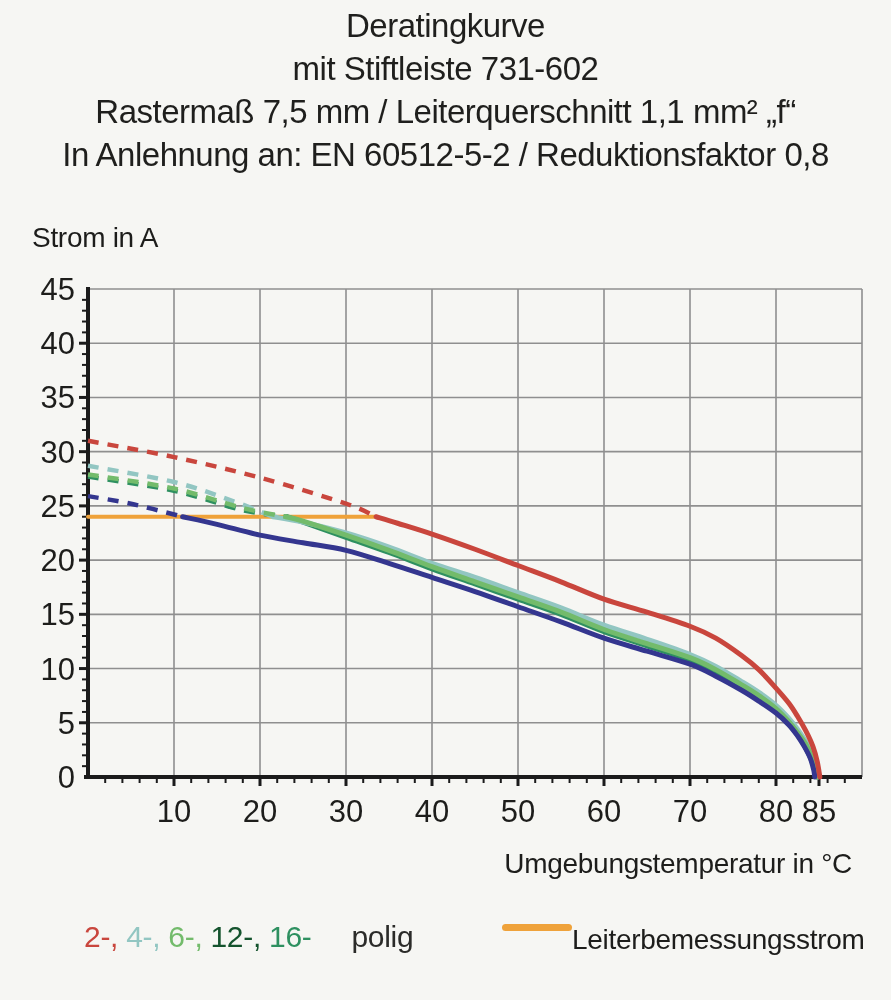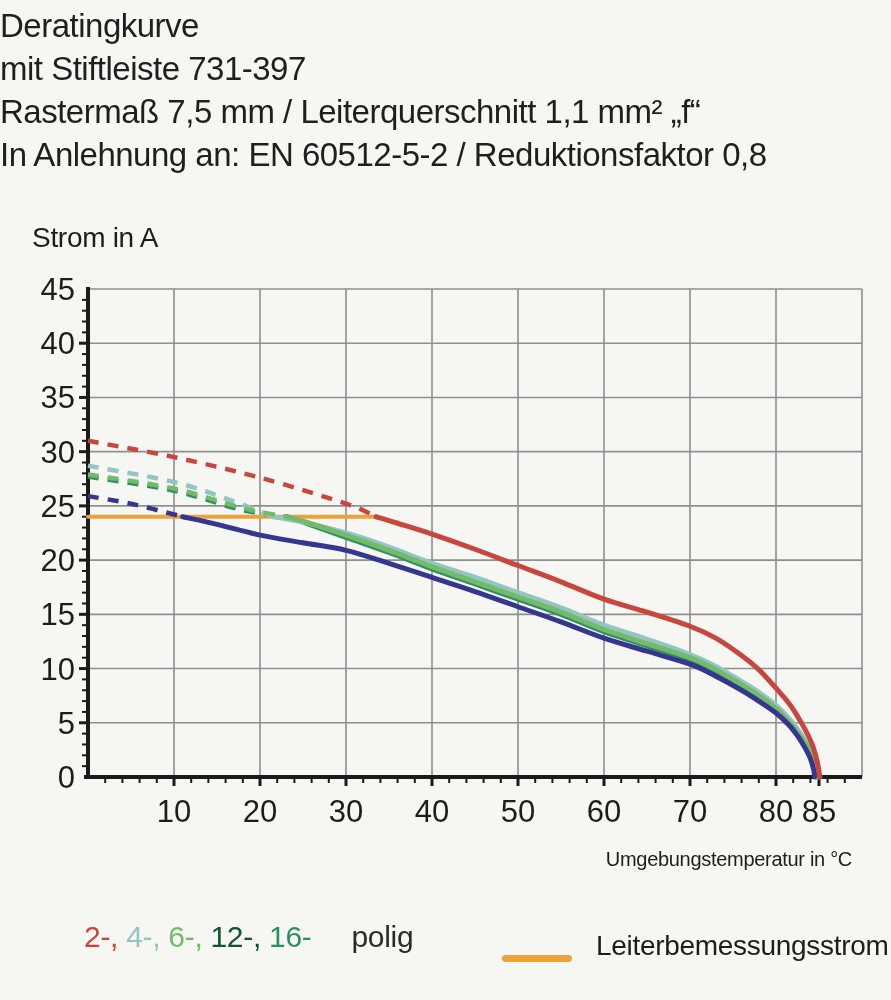--- a/index.html
+++ b/index.html
@@ -1,37 +1,37 @@
 <!DOCTYPE html>
 <html><head>
 <meta charset="utf-8">
 <style>
   html,body{margin:0;padding:0;background:#f6f6f3;}
   .page{position:relative;width:891px;height:1000px;background:#f6f6f3;overflow:hidden;
         font-family:"Liberation Sans",sans-serif;color:#1d1d1b;}
-  .titles{position:absolute;left:0;top:4px;width:891px;
+  .titles{position:absolute;left:0;top:4px;width:891px;text-align:center;
           font-size:33px;line-height:43px;letter-spacing:-0.5px;color:#1f1f1d;}
   .ylabel{position:absolute;left:32px;top:222px;font-size:28px;letter-spacing:-0.3px;}
   .xlabel{position:absolute;left:0;top:848px;width:852px;text-align:right;
-          font-size:20px;letter-spacing:-0.3px;}
+          font-size:28px;letter-spacing:-0.3px;}
   .legend-poles{position:absolute;left:84px;top:920px;font-size:30px;white-space:pre;letter-spacing:-0.3px;}
-  .legend-rated{position:absolute;left:502px;top:924px;height:38px;display:flex;align-items:flex-end;gap:24px;}
+  .legend-rated{position:absolute;left:502px;top:924px;height:38px;display:flex;align-items:flex-start;gap:0;}
   .legend-rated .swatch{display:inline-block;width:70px;height:7px;border-radius:4px;}
   .legend-rated .lbl{font-size:28px;letter-spacing:-0.3px;}
   svg#chart{position:absolute;left:0;top:0;pointer-events:none;}
   svg#chart text.tick{font-family:"Liberation Sans",sans-serif;font-size:31px;fill:#1d1d1b;}
 </style>
 </head>
 <body>
 
 <div class="page">
 
   <header class="titles">
     <div>Deratingkurve</div>
-    <div>mit Stiftleiste 731-397</div>
+    <div>mit Stiftleiste 731-602</div>
     <div>Rastermaß 7,5 mm / Leiterquerschnitt 1,1 mm² „f“</div>
     <div>In Anlehnung an: EN 60512-5-2 / Reduktionsfaktor 0,8</div>
   </header>
 
   <div class="ylabel">Strom in A</div>
 
   <svg id="chart" width="891" height="1000" viewBox="0 0 891 1000">
       <g>
         <line x1="174" y1="289" x2="174" y2="777" stroke="#8f8f8f" stroke-width="1.6"></line>
         <line x1="260" y1="289" x2="260" y2="777" stroke="#8f8f8f" stroke-width="1.6"></line>

